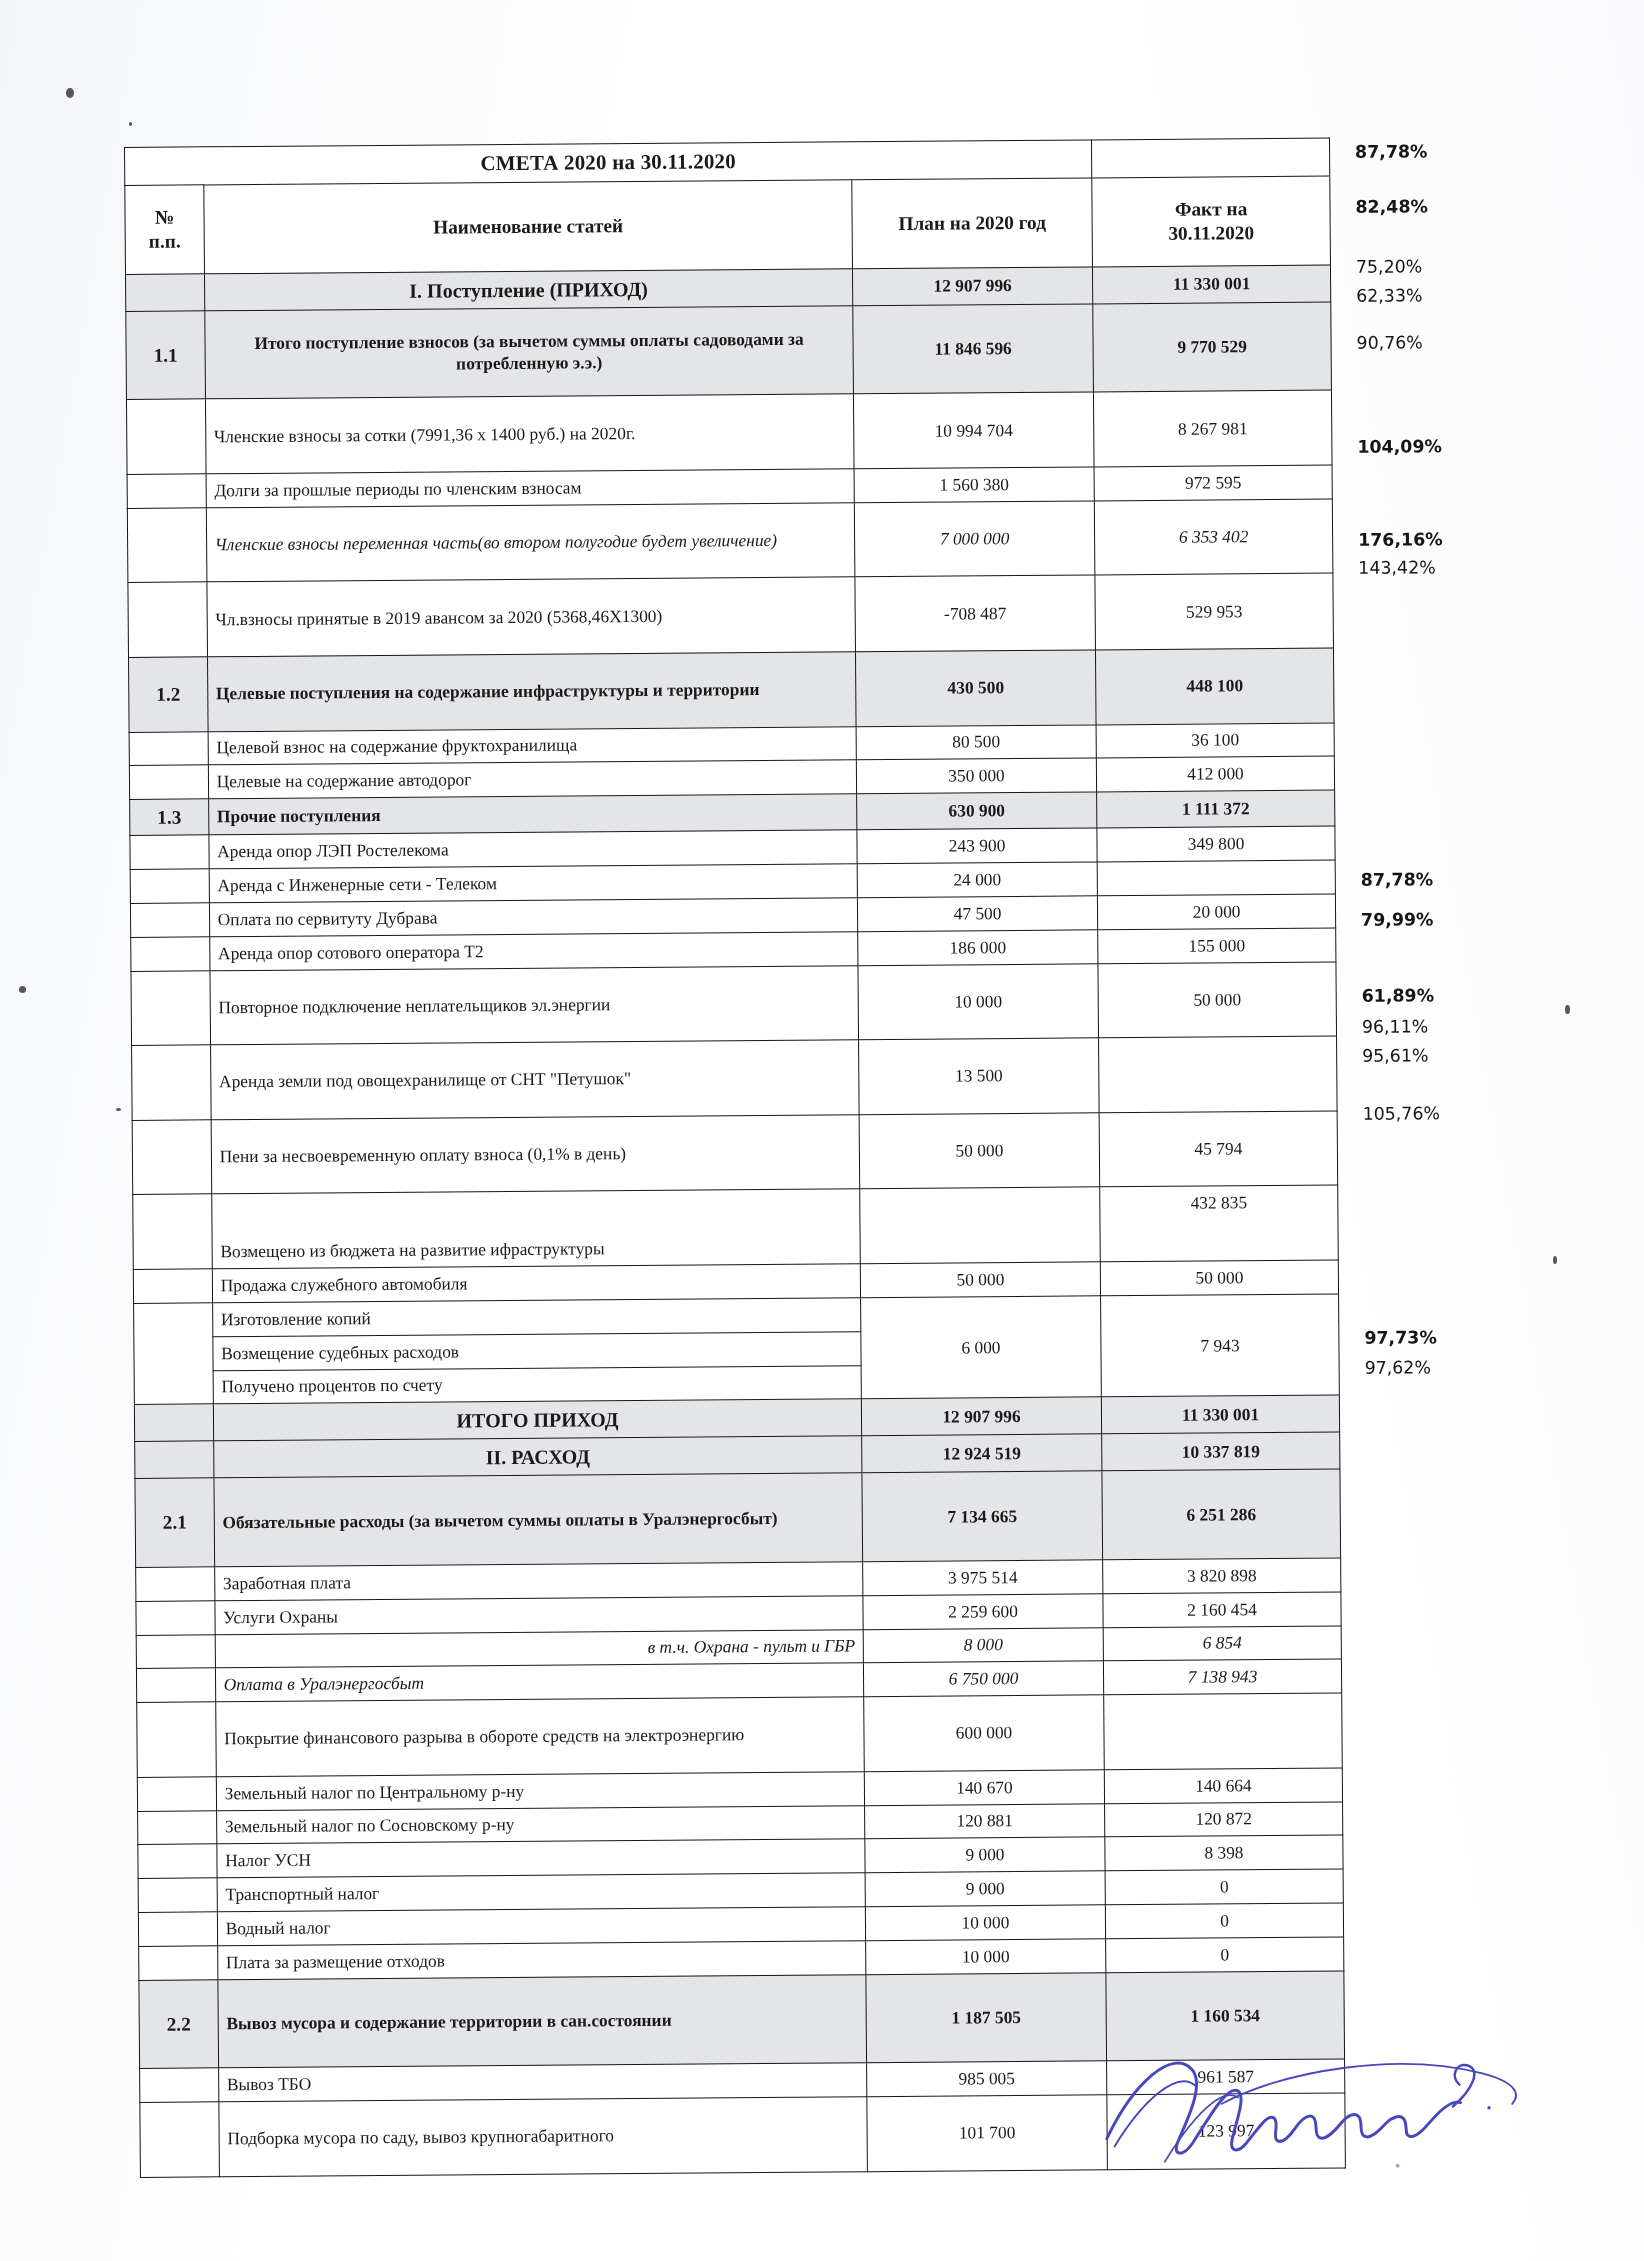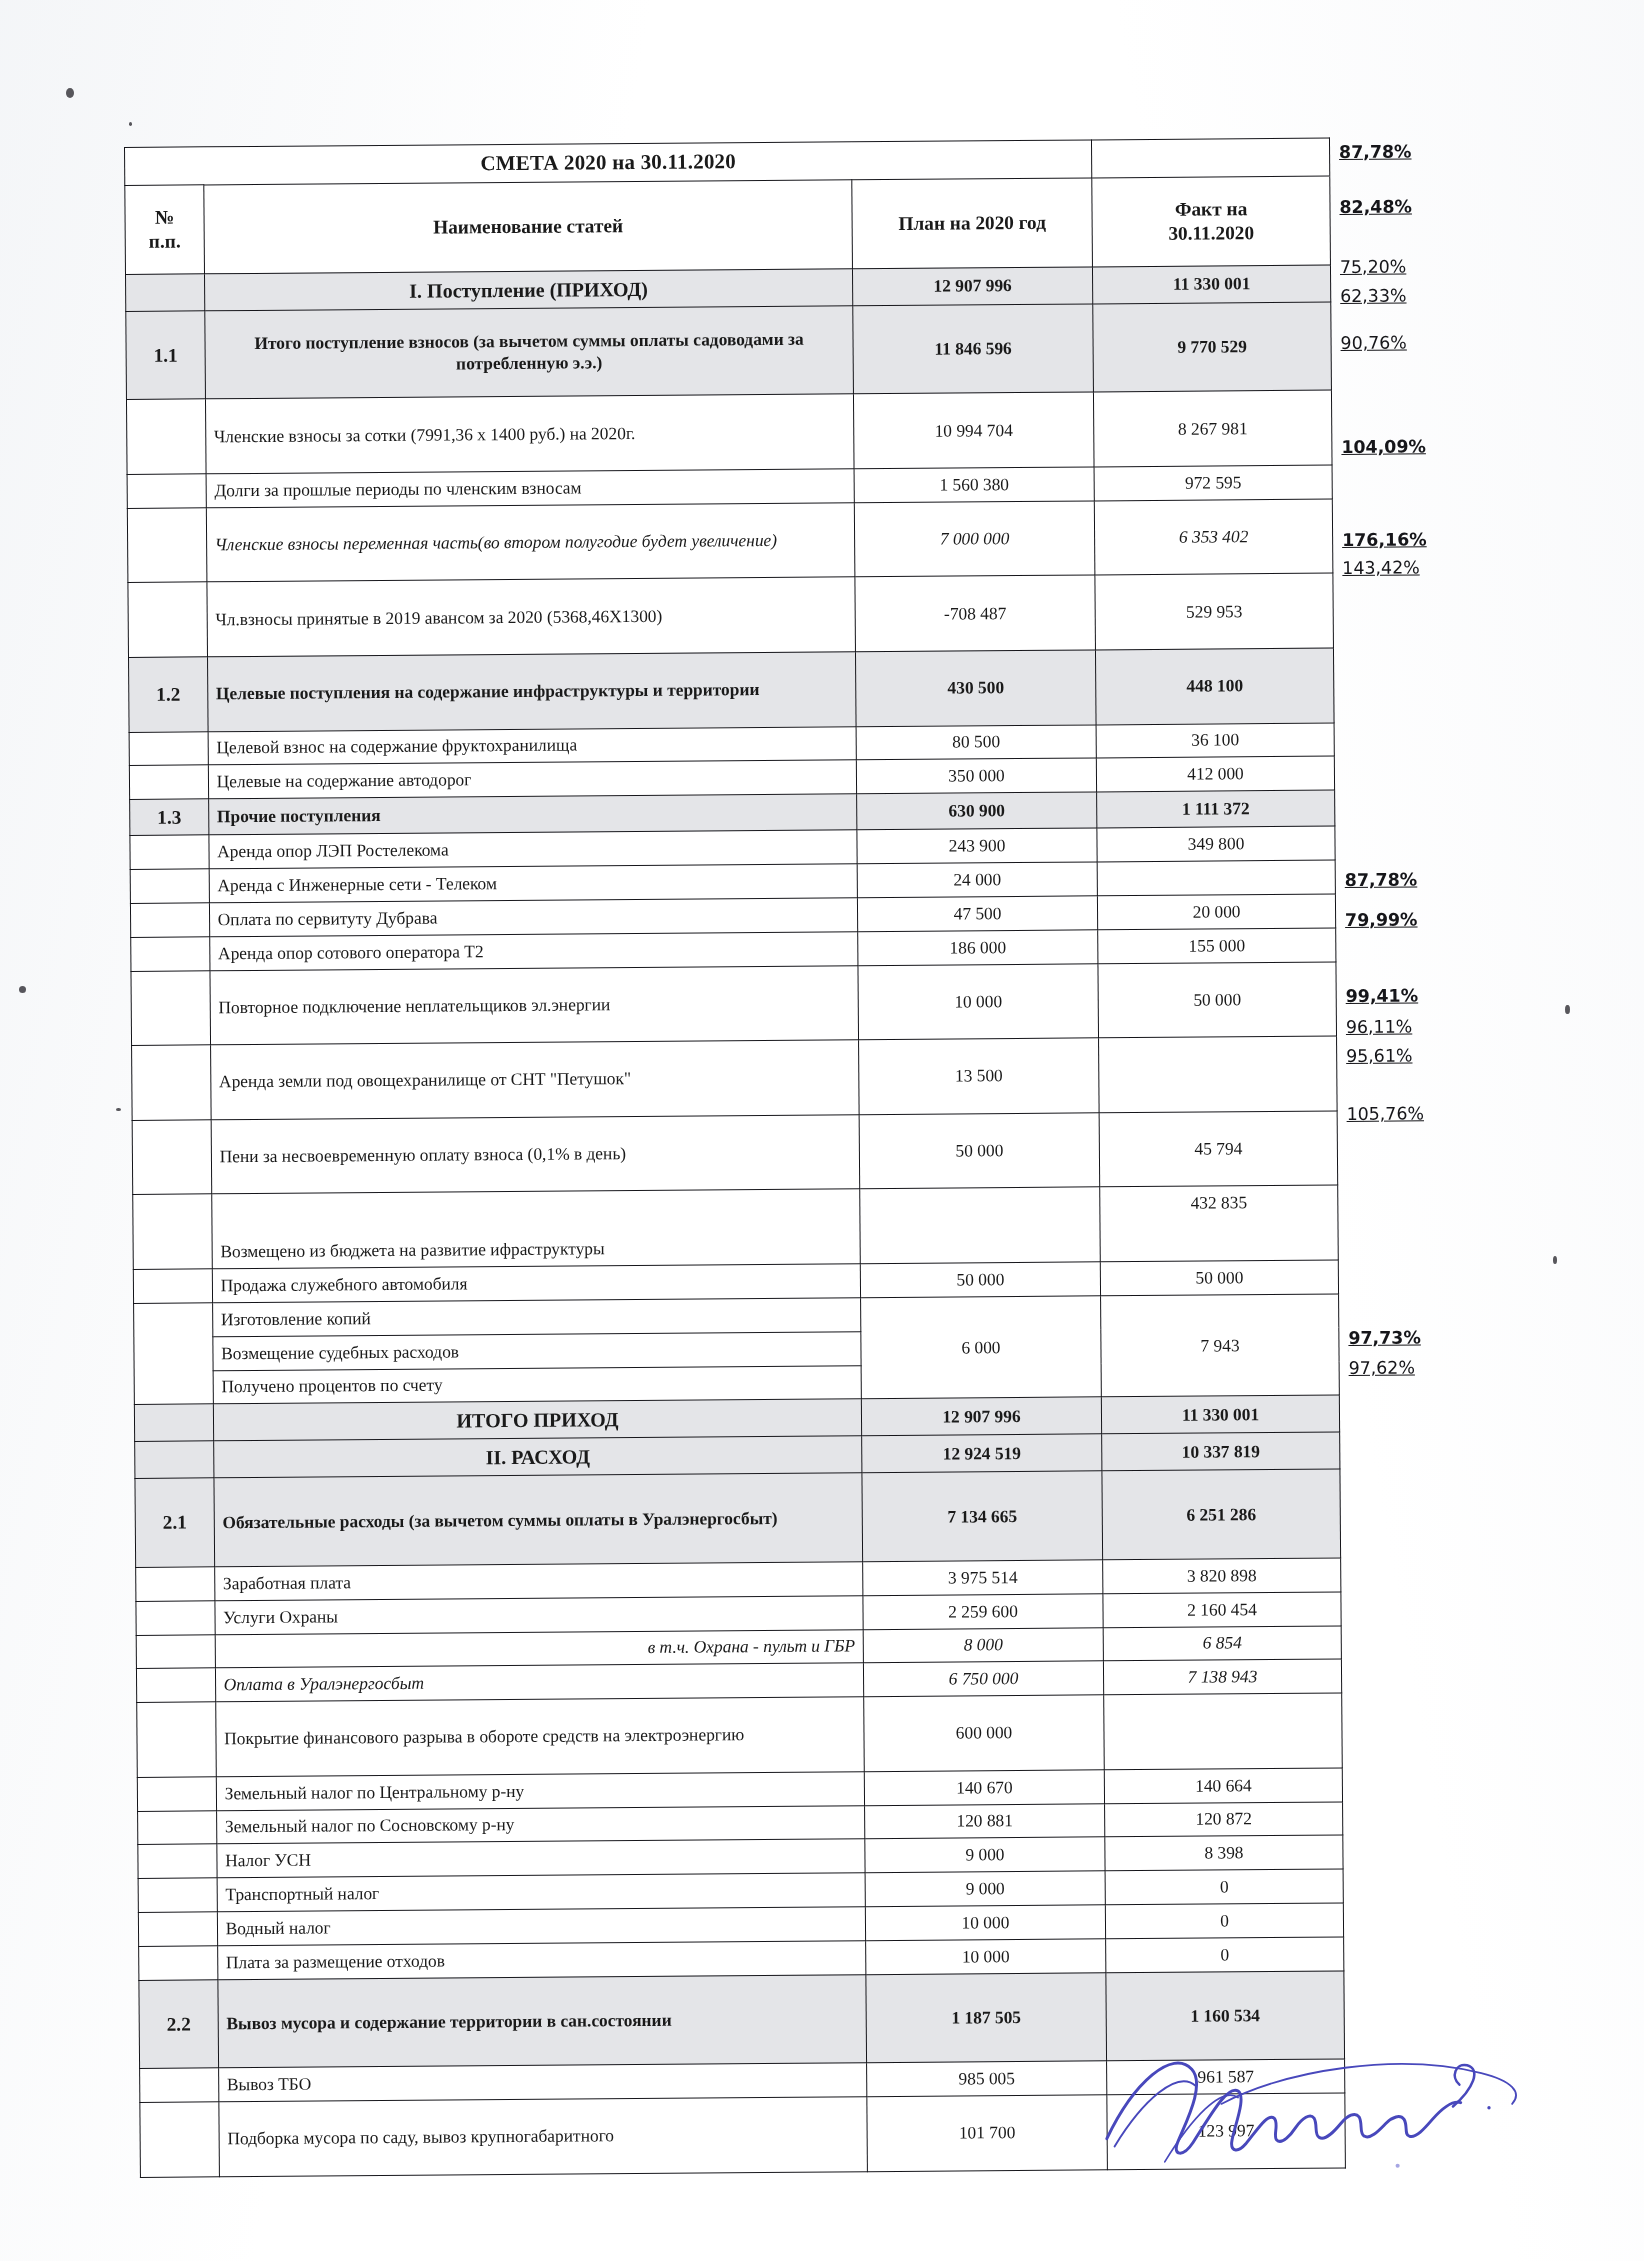--- a/index.html
+++ b/index.html
@@ -92,26 +92,25 @@
     position: absolute;
     left: 1339px;
     top: 147px;
     width: 219px;
     height: 1933px;
     transform: rotate(-0.45deg);
     transform-origin: left top;
   }
   .pct {
     position: absolute;
-    left: 0;
+    left: 16px;
     font-family: "DejaVu Sans", "Liberation Sans", sans-serif;
     font-size: 17.4px;
     color: #16161a;
     white-space: nowrap;
-    text-decoration: underline;
   }
   .pct.b { font-weight: bold; }
 
   
   #signature {
     position: absolute;
     left: 1095px;
     top: 2010px;
     width: 438px;
     height: 193px;
@@ -430,21 +429,21 @@
   <span class="pct b" style="top:-5.2px;">87,78%</span>
   <span class="pct b" style="top:50px;">82,48%</span>
   <span class="pct" style="top:110px;">75,20%</span>
   <span class="pct" style="top:139px;">62,33%</span>
   <span class="pct" style="top:186px;">90,76%</span>
   <span class="pct b" style="top:290px;">104,09%</span>
   <span class="pct b" style="top:383px;">176,16%</span>
   <span class="pct" style="top:411px;">143,42%</span>
   <span class="pct b" style="top:723px;">87,78%</span>
   <span class="pct b" style="top:763px;">79,99%</span>
-  <span class="pct b" style="top:839px;">99,41%</span>
+  <span class="pct b" style="top:839px;">61,89%</span>
   <span class="pct" style="top:870px;text-align:center;">96,11%</span>
   <span class="pct" style="top:899px;text-align:right;">95,61%</span>
   <span class="pct" style="top:957px;">105,76%</span>
   <span class="pct b" style="top:1181px;">97,73%</span>
   <span class="pct" style="top:1211px;text-align:center;">97,62%</span>
 </div>
 
 <svg id="signature" viewBox="0 0 680 300">
   <g fill="none" stroke="#4848bc" stroke-linecap="round" stroke-linejoin="round">
     <path d="M18 200 C60 112, 120 60, 150 92 C172 116, 140 176, 128 206 C120 226, 136 230, 152 206

